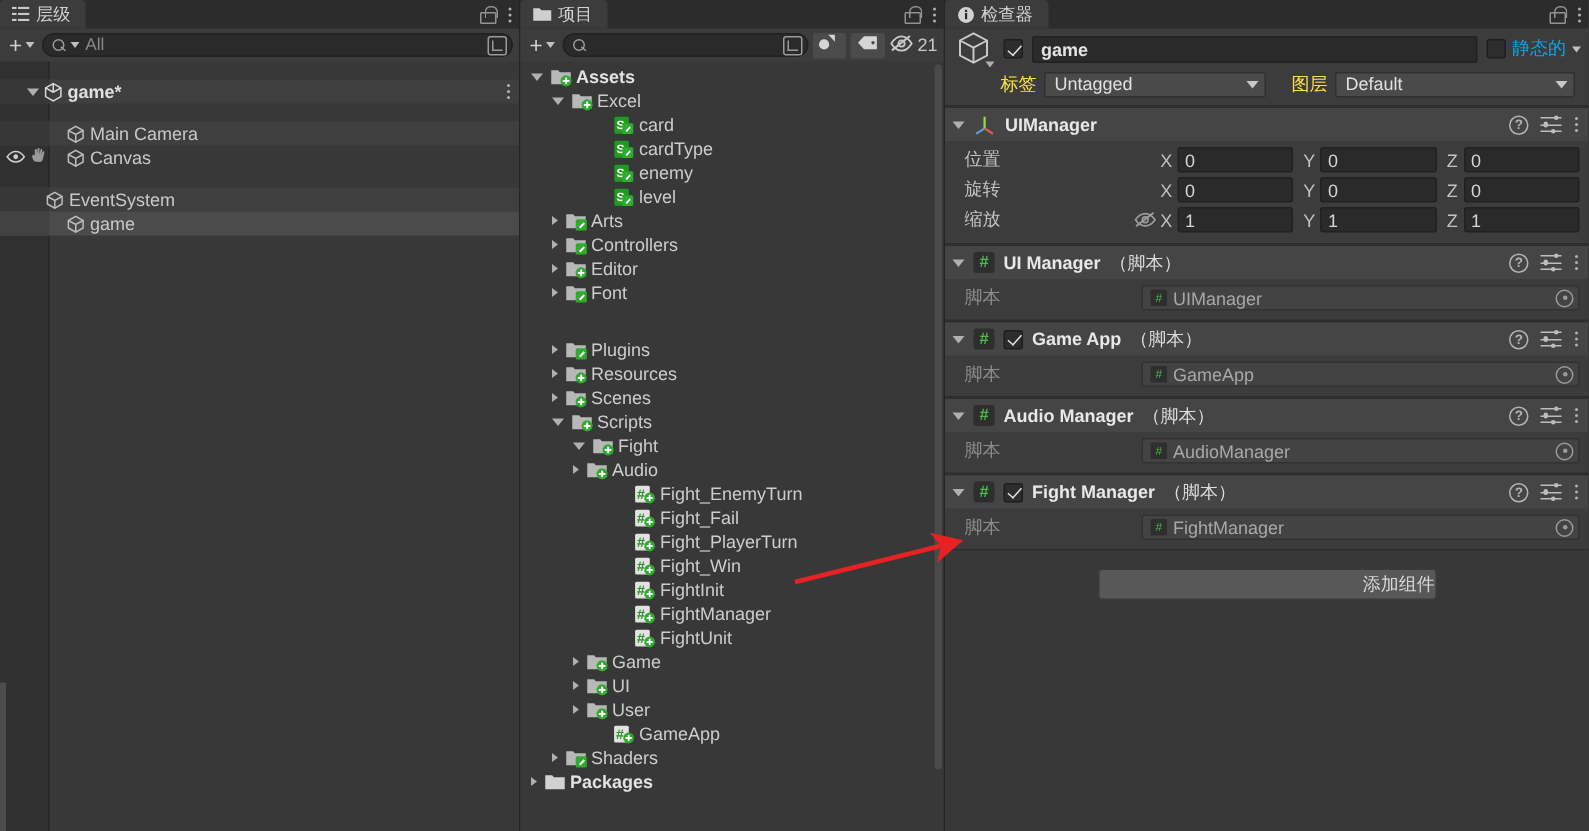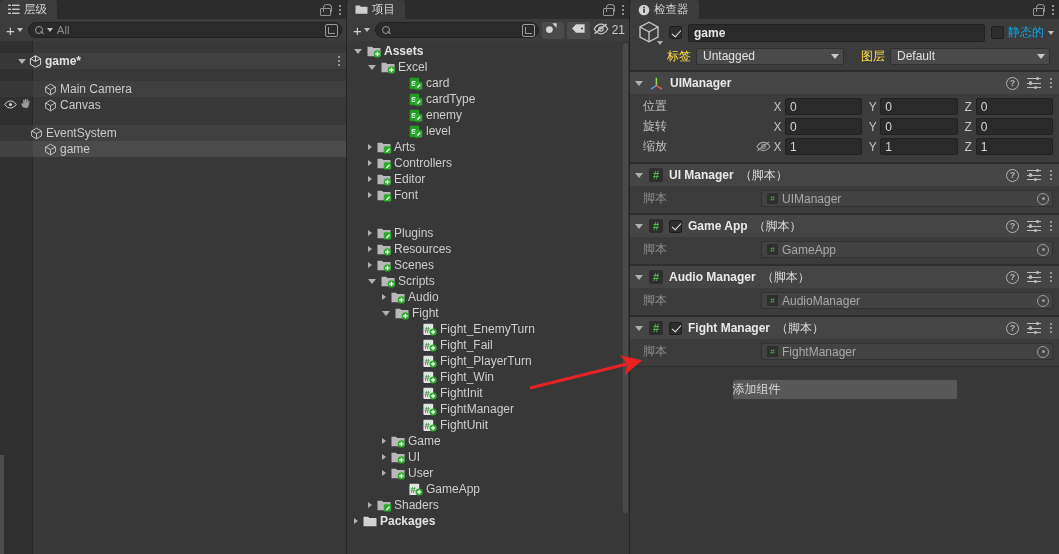--- a/index.html
+++ b/index.html
@@ -237,21 +237,21 @@
     border: 1.2px solid #9a9a9a; position: relative; flex: 0 0 12px;
   }
   .objfield .picker::after {
     content: ""; position: absolute; left: 3.6px; top: 3.6px; width: 3px; height: 3px;
     background: #9a9a9a; border-radius: 50%;
   }
 
   .add-comp-wrap { display: flex; justify-content: center; padding: 12px 0 0 0; }
   .add-comp-btn {
     width: 226px; height: 21px; background: #585858; border: 1px solid #3b3b3b; border-radius: 3px;
-    display: flex; align-items: center; justify-content: flex-start; color: #d8d8d8; font-size: 12px;
+    display: flex; align-items: center; justify-content: flex-end; color: #d8d8d8; font-size: 12px;
   }
 
   
   .annot { position: absolute; left: 0; top: 0; width: 1059px; height: 554px; pointer-events: none; }
 
   
   .vscroll {
     position: absolute; right: 0px; top: 0; width: 5px; background: #4a4a4a; border-radius: 3px;
   }
   .leftedge-scroll {
@@ -584,38 +584,38 @@
             <span class="tri open" style="margin-right: 3px;"></span>
             <span class="folder-ico"><svg width="15" height="13" viewBox="0 0 15 13">
                 <path d="M0.5 1.8h4.6l1.1 1.3h7.3v8.1h-13z" fill="#b8b8b8"></path>
                 <circle cx="10.4" cy="8.9" r="3.7" fill="#2faa2f"></circle>
                 <rect x="9.8" y="6.7" width="1.3" height="4.4" fill="#ffffff"></rect>
                 <rect x="8.2" y="8.3" width="4.4" height="1.3" fill="#ffffff"></rect>
               </svg></span>
             <span class="lbl">Scripts</span>
           </div>
           <div class="p-row" style="padding-left: 35px;">
-            <span class="tri" style="margin-right: 3px;"></span>
+            <span class="tri open" style="margin-right: 3px;"></span>
             <span class="folder-ico"><svg width="15" height="13" viewBox="0 0 15 13">
                 <path d="M0.5 1.8h4.6l1.1 1.3h7.3v8.1h-13z" fill="#b8b8b8"></path>
                 <circle cx="10.4" cy="8.9" r="3.7" fill="#2faa2f"></circle>
                 <rect x="9.8" y="6.7" width="1.3" height="4.4" fill="#ffffff"></rect>
                 <rect x="8.2" y="8.3" width="4.4" height="1.3" fill="#ffffff"></rect>
               </svg></span>
-            <span class="lbl">Audio</span>
+            <span class="lbl">Fight</span>
           </div>
           <div class="p-row" style="padding-left: 35px;">
-            <span class="tri open" style="margin-right: 3px;"></span>
+            <span class="tri" style="margin-right: 3px;"></span>
             <span class="folder-ico"><svg width="15" height="13" viewBox="0 0 15 13">
                 <path d="M0.5 1.8h4.6l1.1 1.3h7.3v8.1h-13z" fill="#b8b8b8"></path>
                 <circle cx="10.4" cy="8.9" r="3.7" fill="#2faa2f"></circle>
                 <rect x="9.8" y="6.7" width="1.3" height="4.4" fill="#ffffff"></rect>
                 <rect x="8.2" y="8.3" width="4.4" height="1.3" fill="#ffffff"></rect>
               </svg></span>
-            <span class="lbl">Fight</span>
+            <span class="lbl">Audio</span>
           </div>
           <div class="p-row" style="padding-left: 63px;">
             <span class="tri blank" style="margin-right: 3px;"></span>
             <span class="folder-ico"><svg width="14" height="13" viewBox="0 0 14 13">
                 <rect x="0.4" y="0.8" width="9.8" height="11.2" rx="1" fill="#e2e2e2"></rect>
                 <text x="1.6" y="9.6" font-size="9.4" font-weight="bold" fill="#2b8f2b" font-family="Liberation Sans">#</text>
                 <circle cx="10.1" cy="9" r="3.6" fill="#2faa2f"></circle>
                 <rect x="9.5" y="6.9" width="1.2" height="4.2" fill="#ffffff"></rect>
                 <rect x="8" y="8.4" width="4.2" height="1.2" fill="#ffffff"></rect>
               </svg></span>

